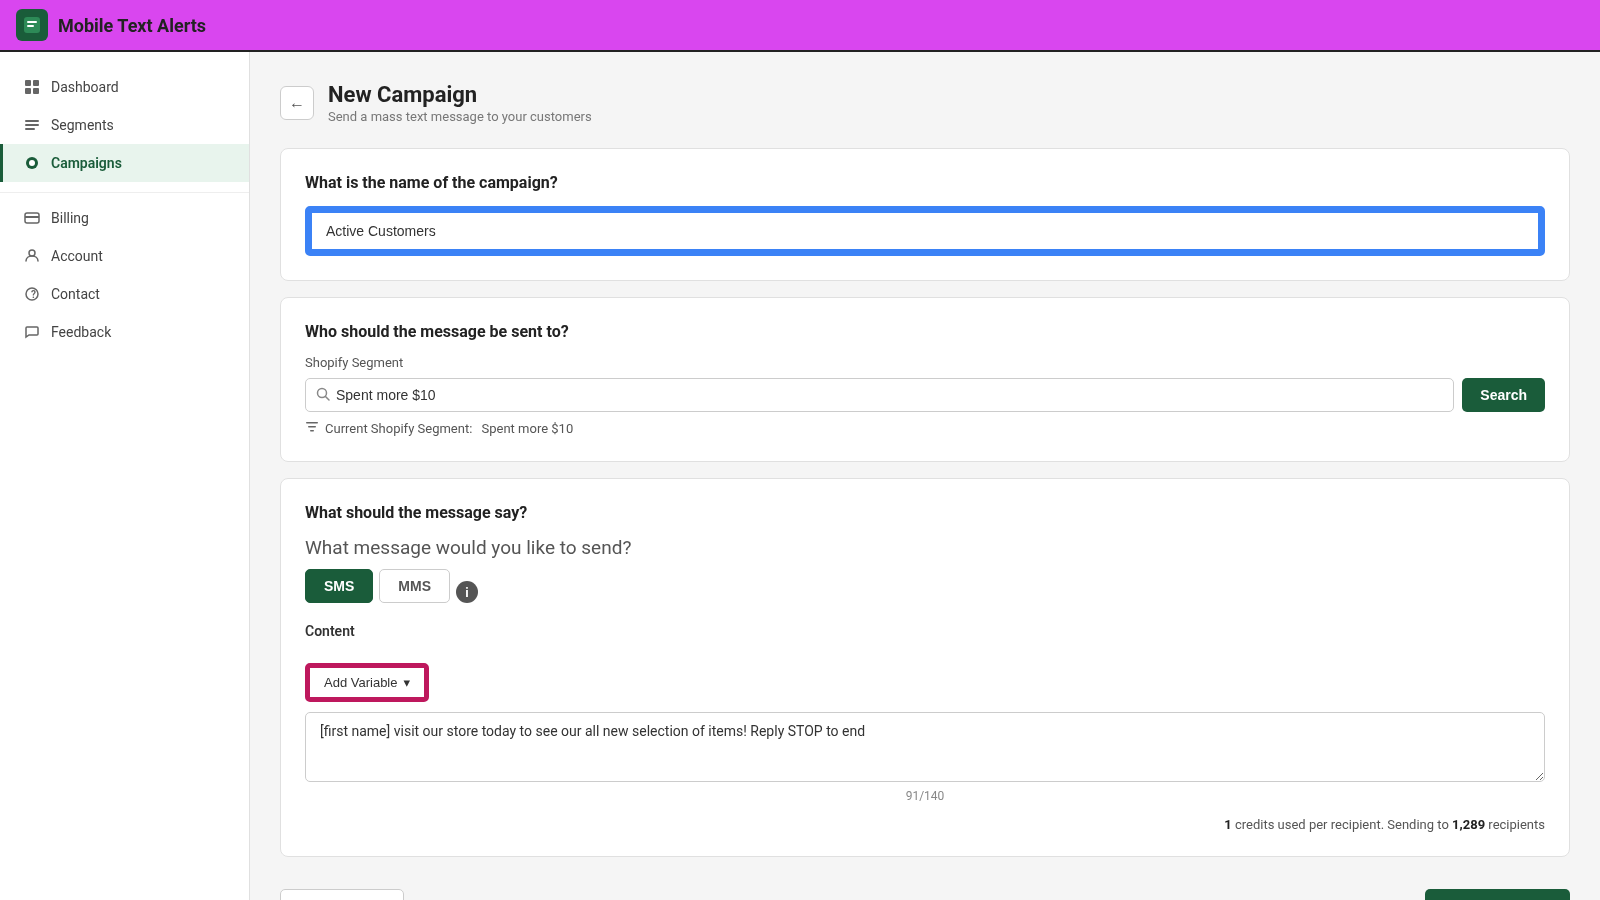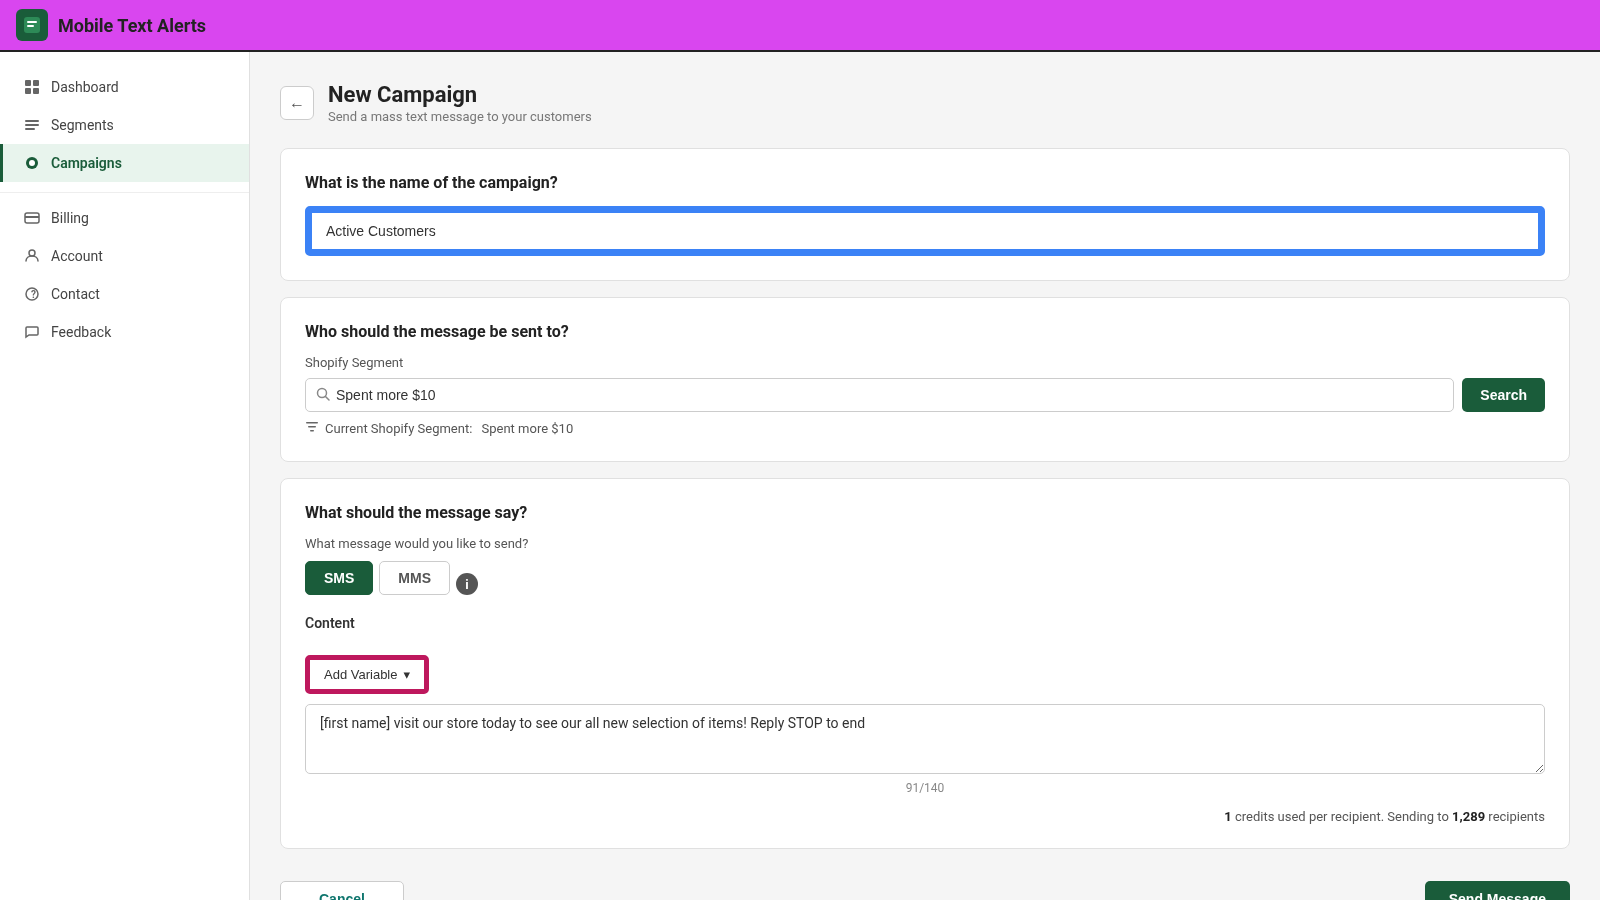--- a/index.html
+++ b/index.html
@@ -186,21 +186,21 @@
     }
     .current-segment {
       display: flex;
       align-items: center;
       gap: 6px;
       font-size: 13px;
       color: #555;
     }
     
     .msg-type-label {
-      font-size: 13px;
+      font-size: 19px;
       color: #555;
       margin-bottom: 10px;
     }
     .type-buttons {
       display: flex;
       align-items: flex-end;
       gap: 6px;
       margin-bottom: 20px;
     }
     .type-btn {

